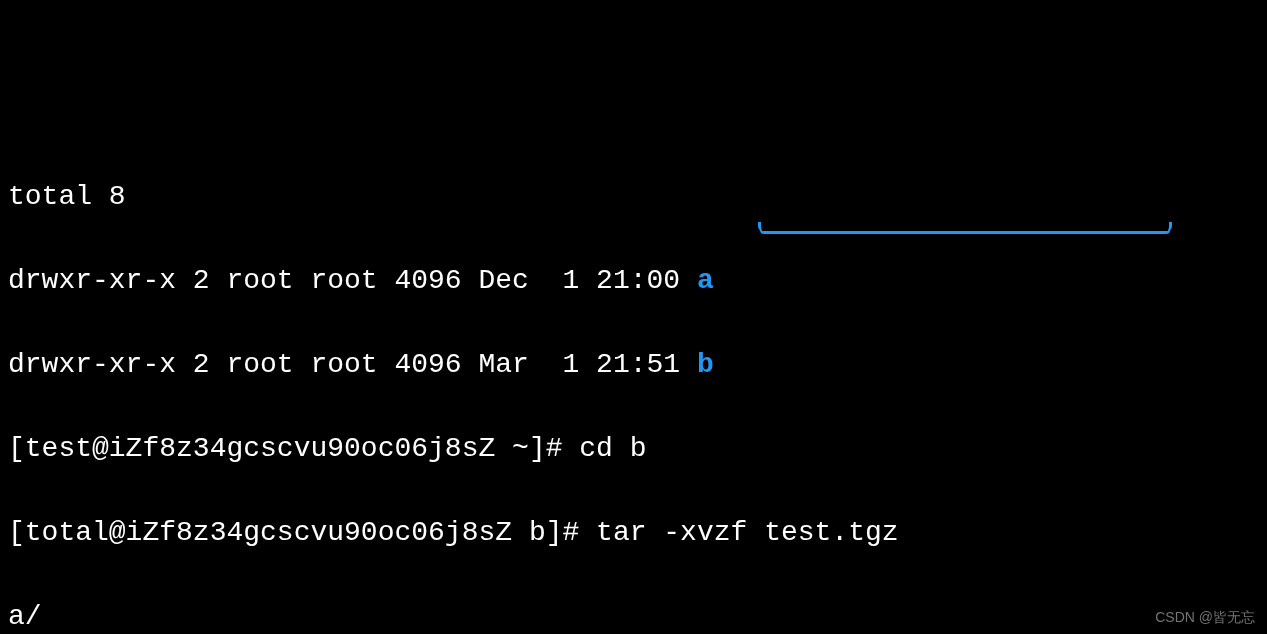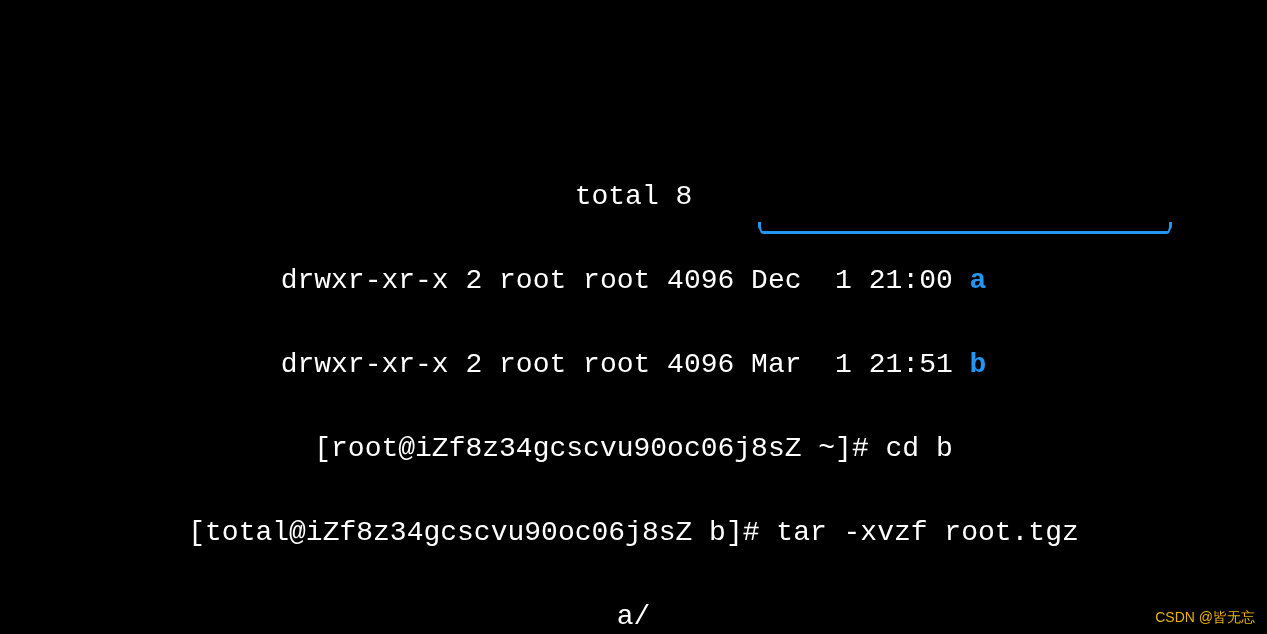--- a/index.html
+++ b/index.html
@@ -15,21 +15,20 @@
       line-height: 1.5;
       padding: 8px;
       width: 1267px;
       height: 634px;
       white-space: pre;
       overflow: hidden;
       position: relative;
     }
     .line {
       display: block;
-      text-align: center;
     }
     .dir-color {
       color: #2196f3;
       font-weight: bold;
     }
     .underline-annotation {
       position: absolute;
       height: 4px;
       border-bottom: 3px solid #2196f3;
       border-bottom-left-radius: 8px;
@@ -56,34 +55,34 @@
       width: 6px;
       height: 10px;
       border-right: 3px solid #2196f3;
       border-bottom-right-radius: 6px;
     }
     .watermark {
       position: absolute;
       bottom: 6px;
       right: 12px;
       font-size: 14px;
-      color: #eab308;
+      color: #737373;
       font-family: sans-serif;
     }
   </style>
 </head>
 <body>
 
 
 
 <div class="line"><span>total 8</span></div>
 <div class="line"><span>drwxr-xr-x 2 root root 4096 Dec  1 21:00 </span><span class="dir-color">a</span></div>
 <div class="line"><span>drwxr-xr-x 2 root root 4096 Mar  1 21:51 </span><span class="dir-color">b</span></div>
-<div class="line"><span>[root@iZf8z34gcscvu90oc06j8sZ ~]# </span><span>cd b</span></div>
-<div class="line"><span>[total@iZf8z34gcscvu90oc06j8sZ b]# </span><span>tar -xvzf root.tgz</span></div>
+<div class="line"><span>[test@iZf8z34gcscvu90oc06j8sZ ~]# </span><span>cd b</span></div>
+<div class="line"><span>[total@iZf8z34gcscvu90oc06j8sZ b]# </span><span>tar -xvzf test.tgz</span></div>
 <div class="line"><span>a/</span></div>
 
 
 
 
 
 
 
 
 

